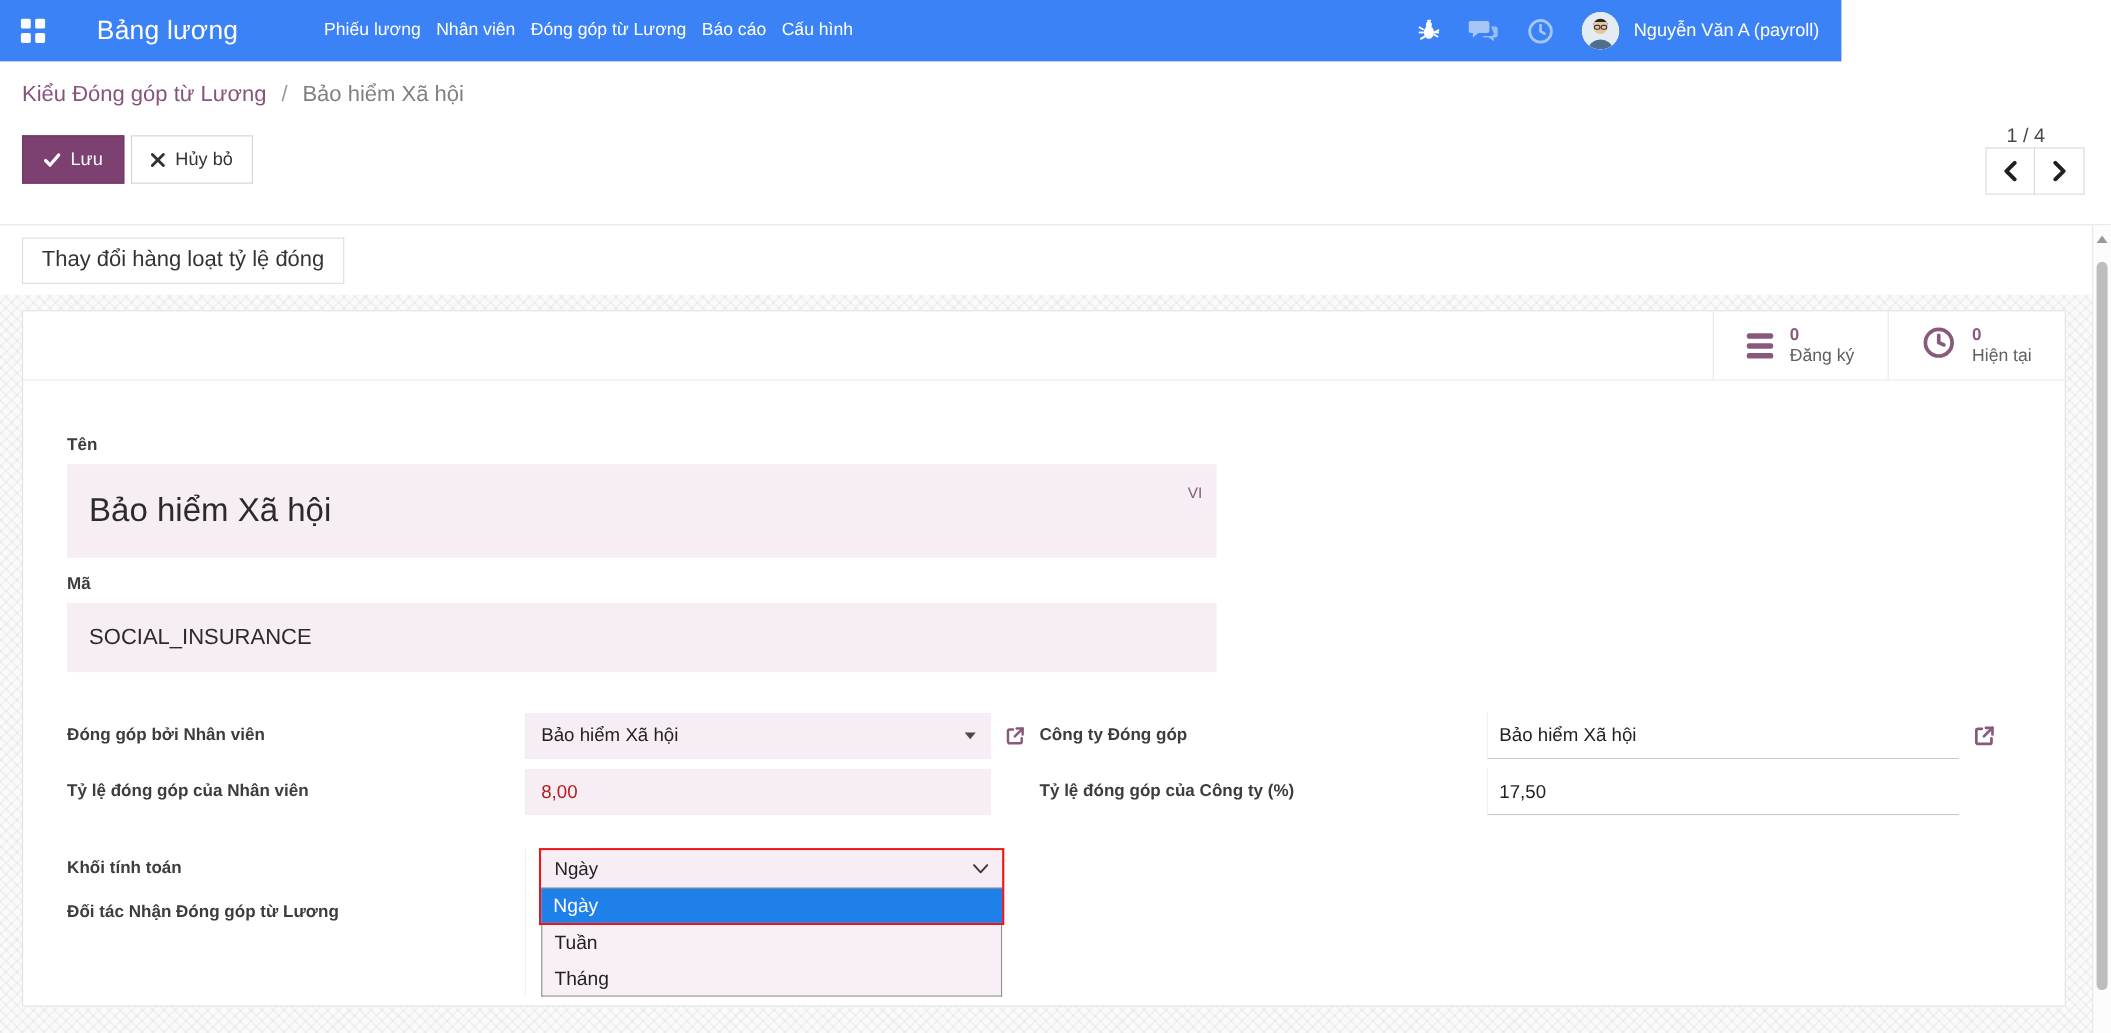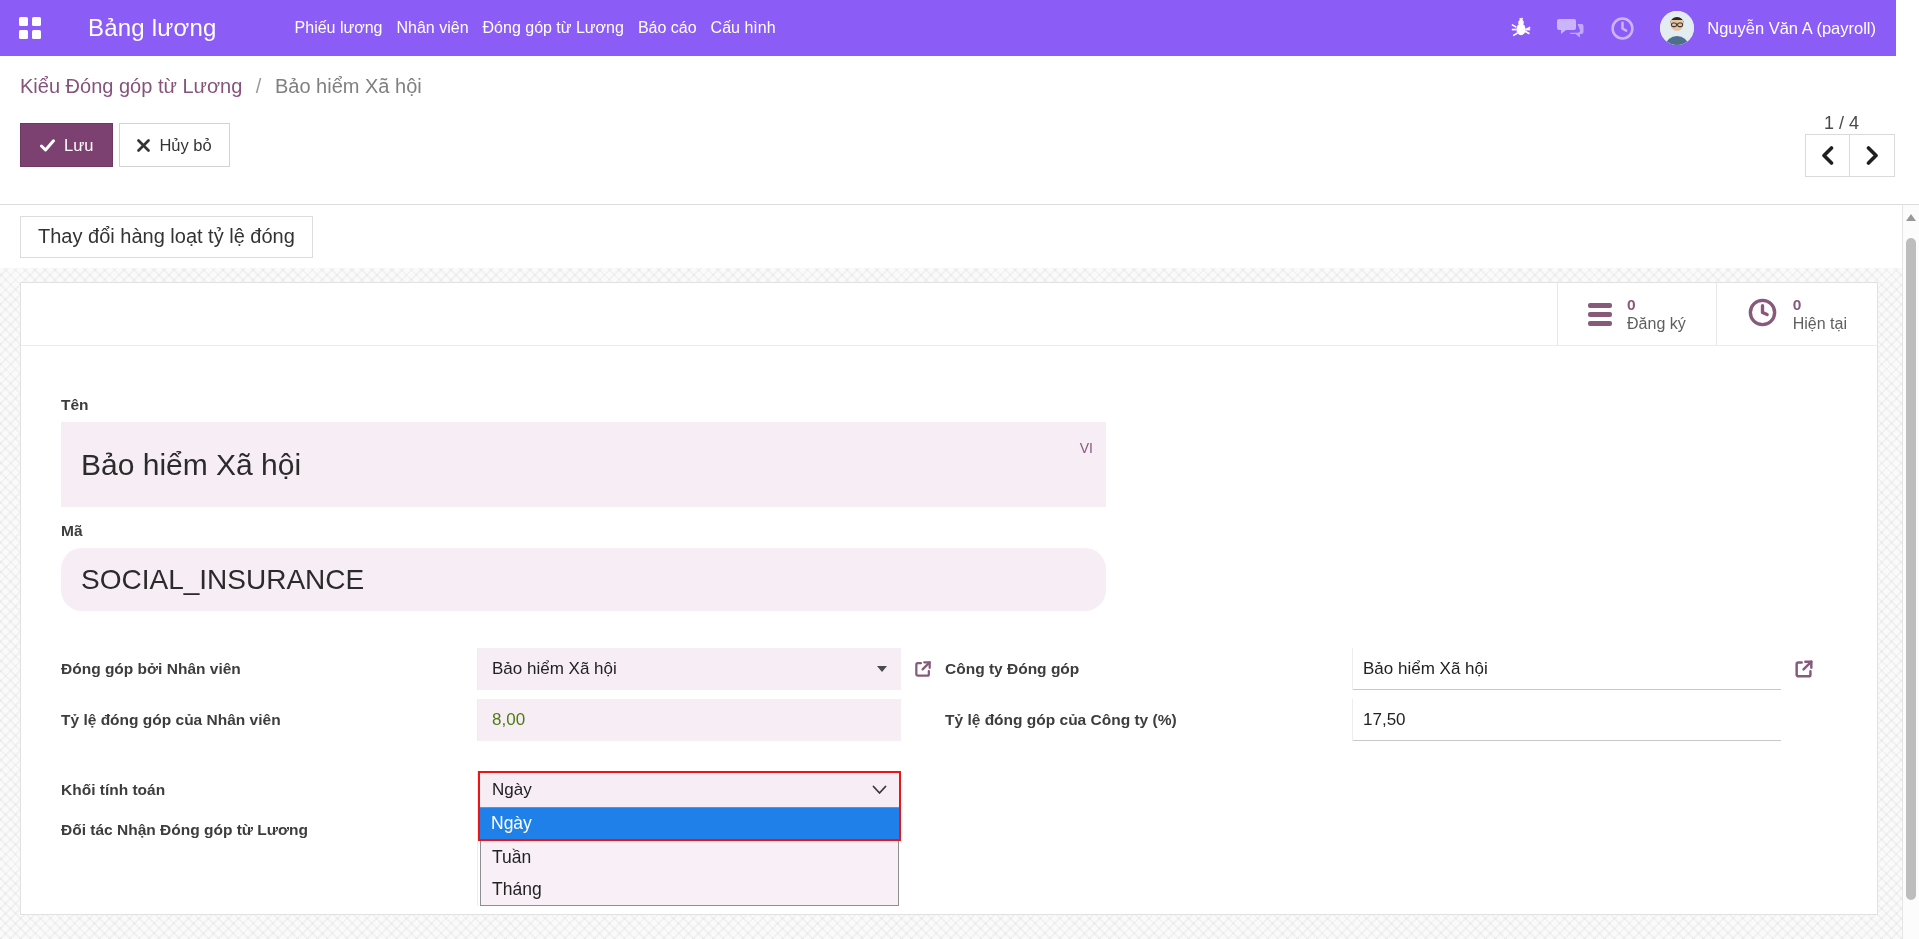--- a/index.html
+++ b/index.html
@@ -1,21 +1,21 @@
 <!DOCTYPE html>
 <html><head>
 <meta charset="utf-8">
 <style>
   * { margin:0; padding:0; box-sizing:border-box; }
   html,body { font-family:"Liberation Sans","DejaVu Sans",sans-serif; background:#fff; }
   .screen { position:relative; width:1919px; height:939px; overflow:hidden; background:#fff; }
 
   
-  .navbar { position:absolute; top:0; left:0; width:1896px; height:56px;
-            background:#8b5cf6; display:flex; align-items:center; color:#fff; }
+  .navbar { position:absolute; top:0; left:0; width:1674px; height:56px;
+            background:#3b82f6; display:flex; align-items:center; color:#fff; }
   .apps-btn { width:60px; height:56px; display:flex; align-items:center; justify-content:center; cursor:pointer; }
   .apps-grid { display:grid; grid-template-columns:9px 9px; grid-template-rows:9px 9px; gap:4px; }
   .apps-grid span { background:#fff; border-radius:1.5px; }
   .app-title { font-size:24px; margin-left:28px; letter-spacing:.2px; cursor:pointer; }
   .menu { display:flex; margin-left:78px; gap:14px; }
   .menu a { color:#fff; font-size:16px; text-decoration:none; cursor:pointer; white-space:nowrap; }
   .nav-right { margin-left:auto; display:flex; align-items:center; gap:25px; padding-right:20px; }
   .nav-ico { display:flex; align-items:center; justify-content:center; cursor:pointer; }
   .nav-ico.dim { opacity:.55; }
   .avatar { width:34px; height:34px; border-radius:50%; overflow:hidden; background:#dfe9ee; flex:0 0 auto; cursor:pointer; }
@@ -64,39 +64,39 @@
   .stat-label { color:#5f5f5f; font-size:16px; }
 
   .sheet-body { padding:0 40px; }
   .f-label { font-size:15.5px; font-weight:bold; color:#3d3d3d; }
   .lbl-name { margin-top:50px; }
   .name-field { position:relative; margin-top:8px; width:1045px; height:85px; background:#f6edf5;
                 display:flex; align-items:center; padding:0 20px; font-size:30px; color:#2b2b2b; cursor:text; }
   .vi-badge { position:absolute; top:18px; right:13px; font-size:14px; color:#875a7b; }
   .lbl-code { margin-top:15px; }
   .code-field { margin-top:8px; width:1045px; height:63px; background:#f6edf5;
-                display:flex; align-items:center; padding:0 20px; font-size:28px; color:#2b2b2b; cursor:text;border-radius:21px; }
+                display:flex; align-items:center; padding:0 20px; font-size:20px; color:#2b2b2b; cursor:text; }
 
   .grid-rows { margin-top:37px; display:grid; grid-template-columns:417px 423px 44px 408px 428px 46px;
                grid-auto-rows:42px; row-gap:9px; align-items:center; }
   .cell-label { align-self:stretch; display:flex; align-items:center; border-right:1px solid #ededed; }
   .m2o-field { height:42px; background:#f6edf5; display:flex; align-items:center; padding:0 14px;
                font-size:17px; color:#222; cursor:pointer; }
   .m2o-field .caret { margin-left:auto; width:0; height:0; border-left:5.5px solid transparent;
                       border-right:5.5px solid transparent; border-top:6px solid #4a4a4a; }
   .num-field { height:42px; background:#f6edf5; display:flex; align-items:center; padding:0 14px;
-               font-size:17px; color:#4d7c0f; cursor:text; }
+               font-size:17px; color:#b91c1c; cursor:text; }
   .m2o-under { height:42px; background:#fff; border-bottom:1px solid #c9c9c9; display:flex;
                align-items:center; padding:0 10px; font-size:17px; color:#222; cursor:pointer; }
   .num-under { height:42px; background:#fff; border-bottom:1px solid #c9c9c9; display:flex;
                align-items:center; padding:0 10px; font-size:17px; color:#222; cursor:text; }
   .ext-cell { display:flex; align-items:center; justify-content:center; cursor:pointer; }
 
   
-  .row3 { margin-top:30px; display:grid; grid-template-columns:417px 423px; }
+  .row3 { margin-top:30px; display:grid; grid-template-columns:417px 423px;gap:12px; }
   .row3-labels { border-right:1px solid #ededed; }
   .row3-labels .l1 { line-height:38px; }
   .row3-labels .l2 { margin-top:12px; }
   .red-box { border:2px solid #ec1414; }
   .select-box { height:34px; background:#f6edf5; display:flex; align-items:center;
                 padding:0 12px; font-size:17px; color:#222; cursor:pointer; }
   .select-box .sel-chevron { margin-left:auto; }
   .opt { height:32px; display:flex; align-items:center; padding:0 11px; font-size:17.5px; cursor:pointer; }
   .opt-selected { background:#1e80e8; color:#fff; border-top:1px solid #8a8a8a; }
   .opt-rest { margin:0 2px; border:1px solid #8f8f8f; border-top:none; background:#f8f0f6; color:#222; }

